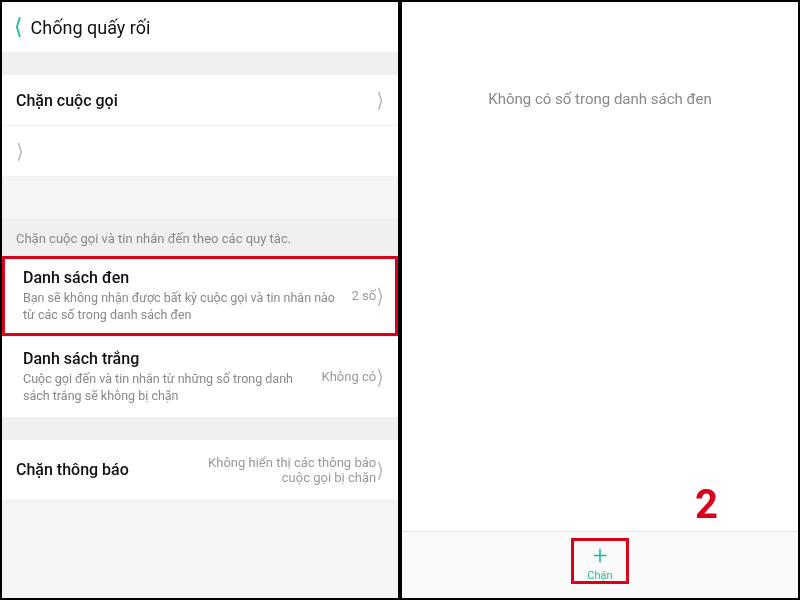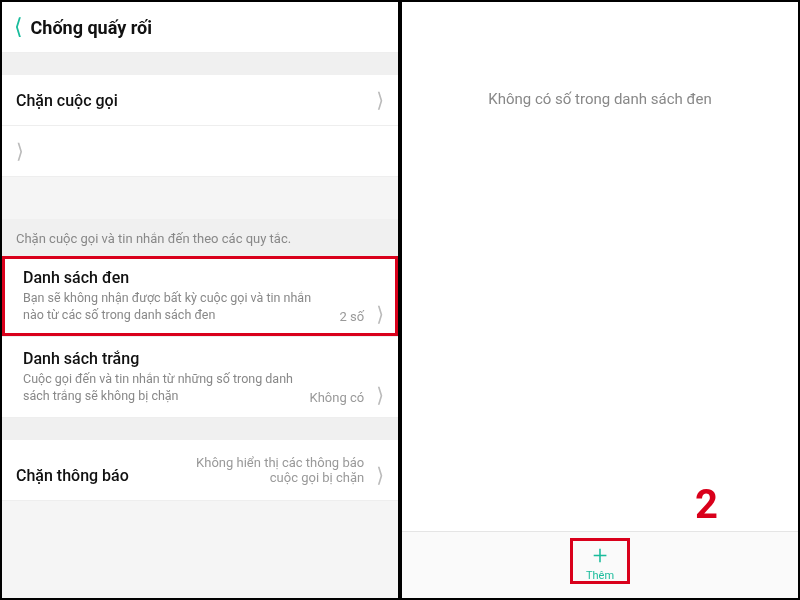--- a/index.html
+++ b/index.html
@@ -34,50 +34,50 @@
     }
     .back-chev {
       color: #1abc9c;
       font-size: 22px;
       font-weight: 300;
       margin-right: 8px;
       line-height: 1;
     }
     .header-title {
       font-size: 18px;
-      font-weight: 700;
+      font-weight: 400;
       color: #111;
     }
     .spacer { height: 22px; background: #f0f0f0; }
     .row {
       background: #fff;
       padding: 15px 14px;
       border-bottom: 1px solid #eee;
       display: flex;
-      align-items: flex-end;
+      align-items: center;
       justify-content: space-between;
       position: relative;
     }
     .row-main { flex: 1; min-width: 0; padding-right: 6px; }
     .row-title {
       font-size: 16px;
       color: #111;
       font-weight: 500;
     }
     .row-sub {
       font-size: 12.5px;
       color: #888;
       margin-top: 3px;
       line-height: 1.35;
     }
     .row-value {
       font-size: 13px;
       color: #999;
       text-align: right;
-      margin-right: 12px;
+      margin-right: 0;
       max-width: 170px;
     }
     .chev {
       color: #bbb;
       font-size: 20px;
       font-weight: 300;
       line-height: 1;
     }
     .section-label {
       padding: 12px 14px 10px;
@@ -197,17 +197,17 @@
 <div class="panel panel-right">
   <div class="empty-area">
     <span class="empty-text">Không có số trong danh sách đen</span>
   </div>
 
   <span class="red-number" style="right:80px; bottom:70px;">2</span>
 
   <div class="bottom-bar">
     <div class="add-btn" style="position:relative;">
       <span class="plus">+</span>
-      <span class="add-label">Thêm</span>
+      <span class="add-label">Chặn</span>
       <div class="highlight-box"></div>
     </div>
   </div>
 </div>
 
 </body></html>

